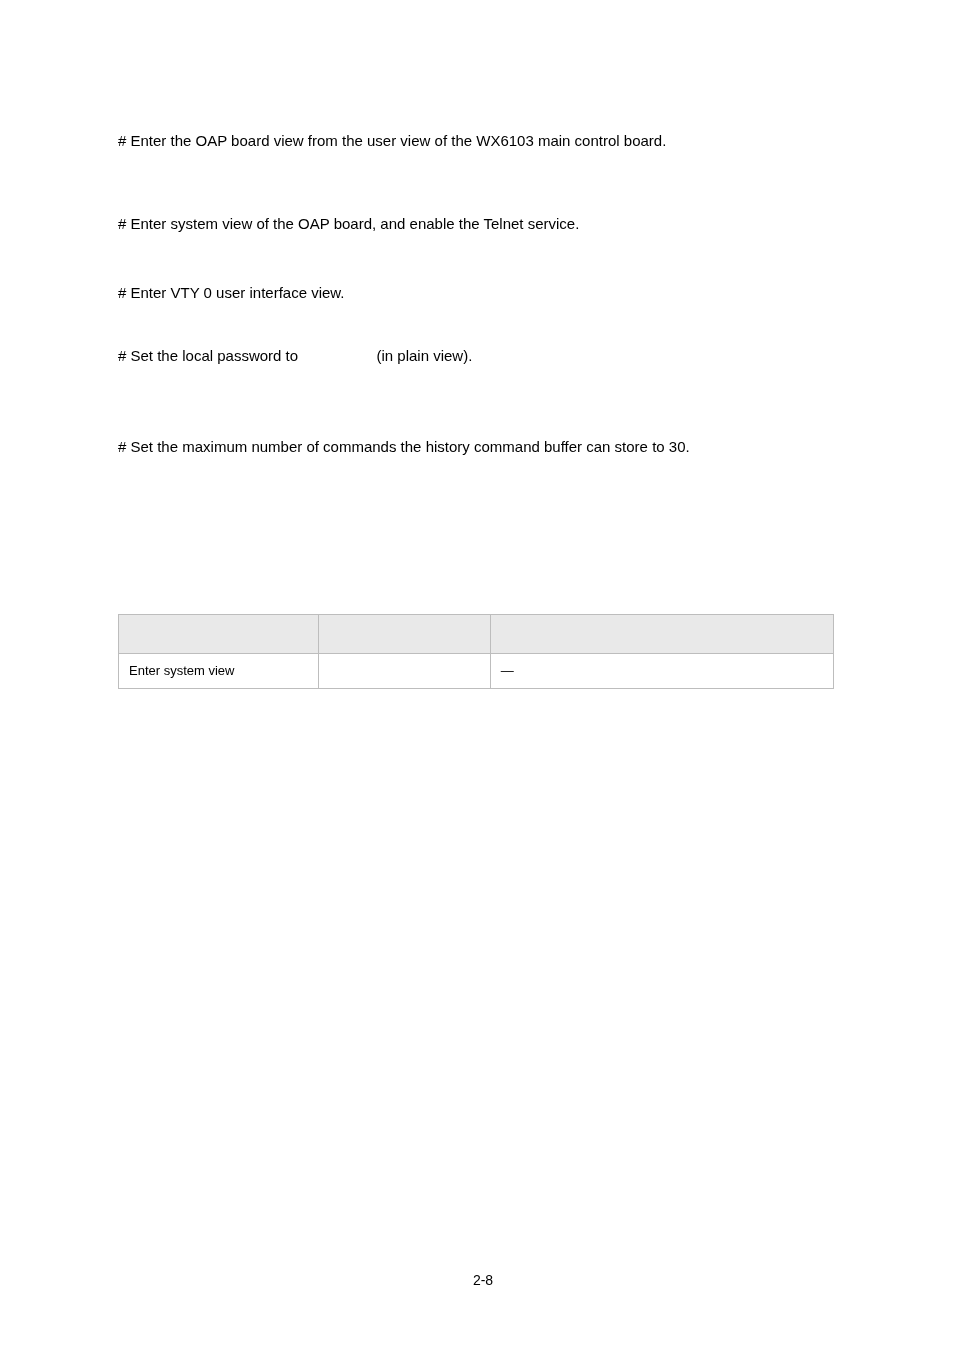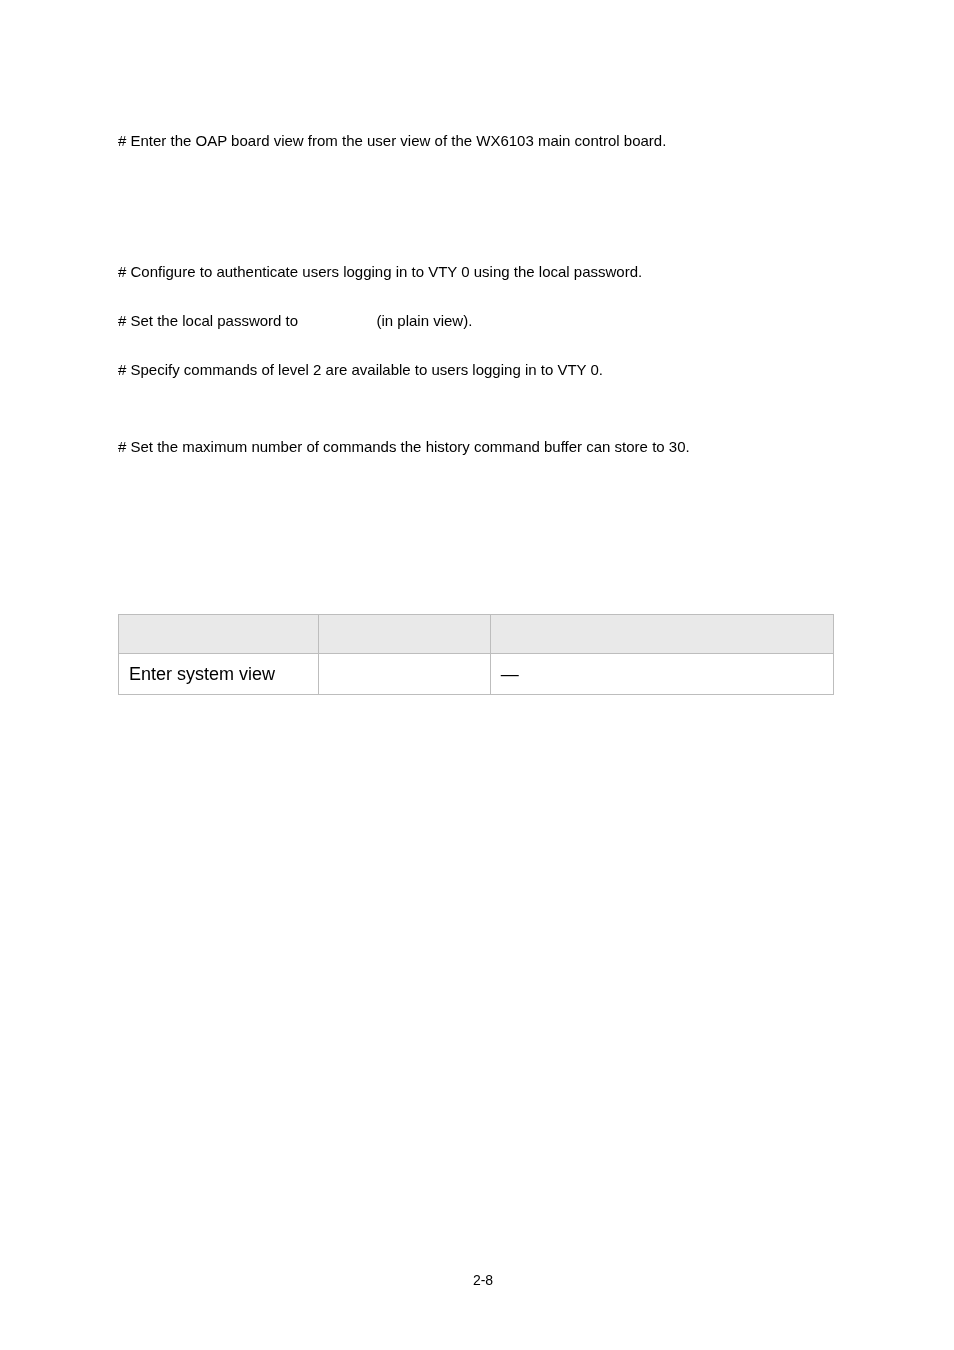--- a/index.html
+++ b/index.html
@@ -23,21 +23,21 @@
     font-size: 15px;
     line-height: 1.4;
     margin: 0 0 14px 0;
   }
   .spacer-sm { height: 14px; }
   .spacer-md { height: 34px; }
   .spacer-lg { height: 48px; }
   table {
     width: 100%;
     border-collapse: collapse;
-    font-size: 18px;
+    font-size: 13px;
     margin-top: 14px;
   }
   th, td {
     border: 1px solid #bdbdbd;
     padding: 8px 10px;
     text-align: left;
     vertical-align: middle;
   }
   th {
     background: #e9e9e9;
@@ -59,37 +59,37 @@
 </style>
 </head>
 <body>
 
 <div class="page">
 
   <p class="para"># Enter the OAP board view from the user view of the WX6103 main control board.</p>
 
   <div class="spacer-lg"></div>
 
+  <p class="para"># Enter system view of the OAP board, and enable the Telnet service.</p>
 
   <div class="spacer-md"></div>
 
+  <p class="para"># Enter VTY 0 user interface view.</p>
 
   <div class="spacer-sm"></div>
 
-  <p class="para"># Configure to authenticate users logging in to VTY 0 using the local password.</p>
 
   <div class="spacer-sm"></div>
 
   <p class="para">
     <span># Set the local password to </span><span style="display:inline-block;width:70px"></span><span> (in plain view).</span>
   </p>
 
   <div class="spacer-sm"></div>
 
-  <p class="para"># Specify commands of level 2 are available to users logging in to VTY 0.</p>
 
   <div class="spacer-sm"></div>
 
 
   <div class="spacer-sm"></div>
 
 
   <div class="spacer-sm"></div>
 
   <p class="para"># Set the maximum number of commands the history command buffer can store to 30.</p>

